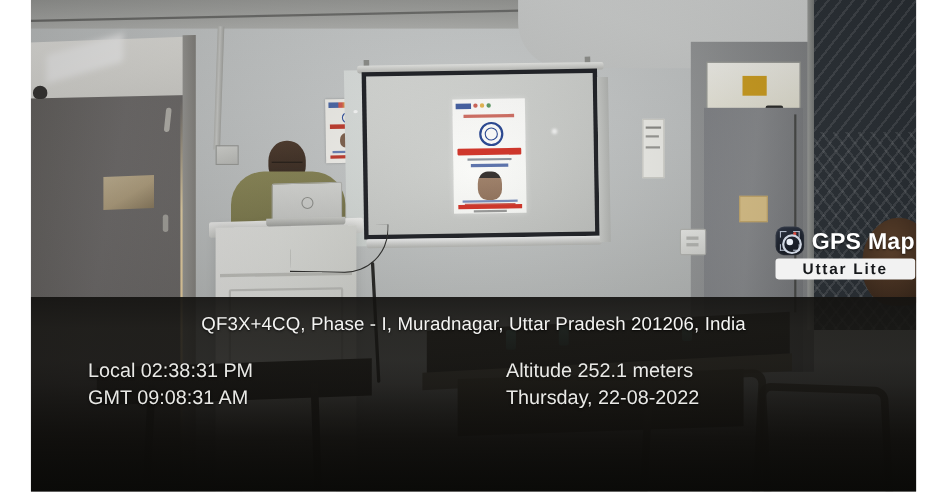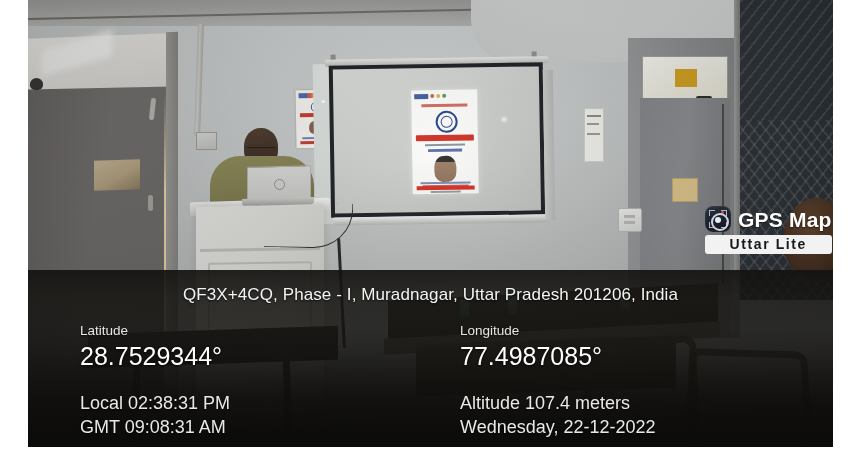--- a/index.html
+++ b/index.html
@@ -860,39 +860,29 @@
       </div>
       <div class="wm-title">GPS Map</div>
     </div>
     <div class="wm-pill">Uttar Lite</div>
   </div>
 
   <div id="info-overlay">
 
     <div id="address">QF3X+4CQ, Phase - I, Muradnagar, Uttar Pradesh 201206, India</div>
 
-    <div class="coord-row">
-      <div class="coord-col">
-        <div class="coord-label">Latitude</div>
-        <div class="coord-value">28.7529344°</div>
-      </div>
-      <div class="coord-col">
-        <div class="coord-label">Longitude</div>
-        <div class="coord-value">77.4987085°</div>
-      </div>
-    </div>
 
     <div class="meta-row">
       <div class="meta-col">
         <div class="meta-line">Local 02:38:31 PM</div>
         <div class="meta-line">GMT 09:08:31 AM</div>
       </div>
       <div class="meta-col">
-        <div class="meta-line">Altitude 107.4 meters</div>
-        <div class="meta-line">Wednesday, 22-12-2022</div>
+        <div class="meta-line">Altitude 252.1 meters</div>
+        <div class="meta-line">Thursday, 22-08-2022</div>
       </div>
     </div>
   </div>
 
   <div class="side-bar left"></div>
   <div class="side-bar right"></div>
   <div class="bottom-bar"></div>
 
 </div>
 

